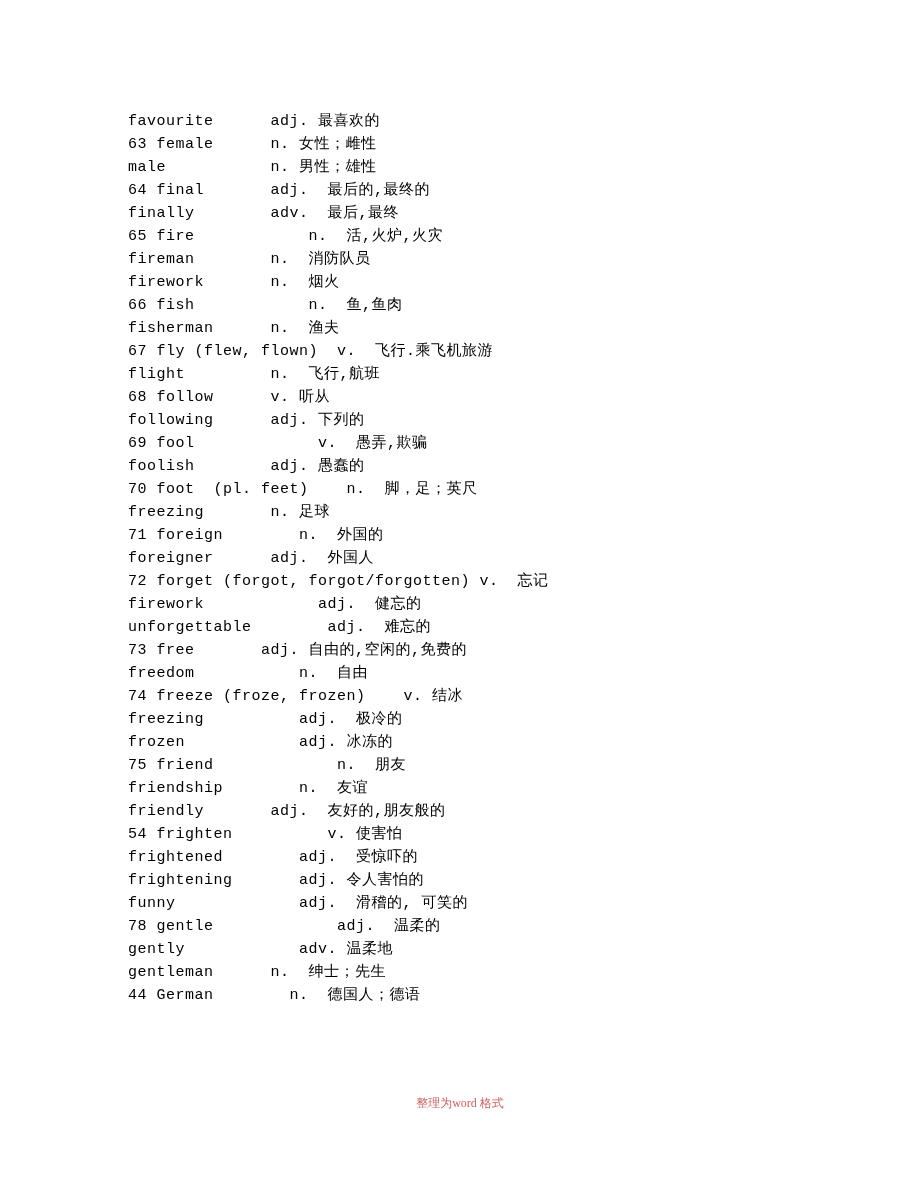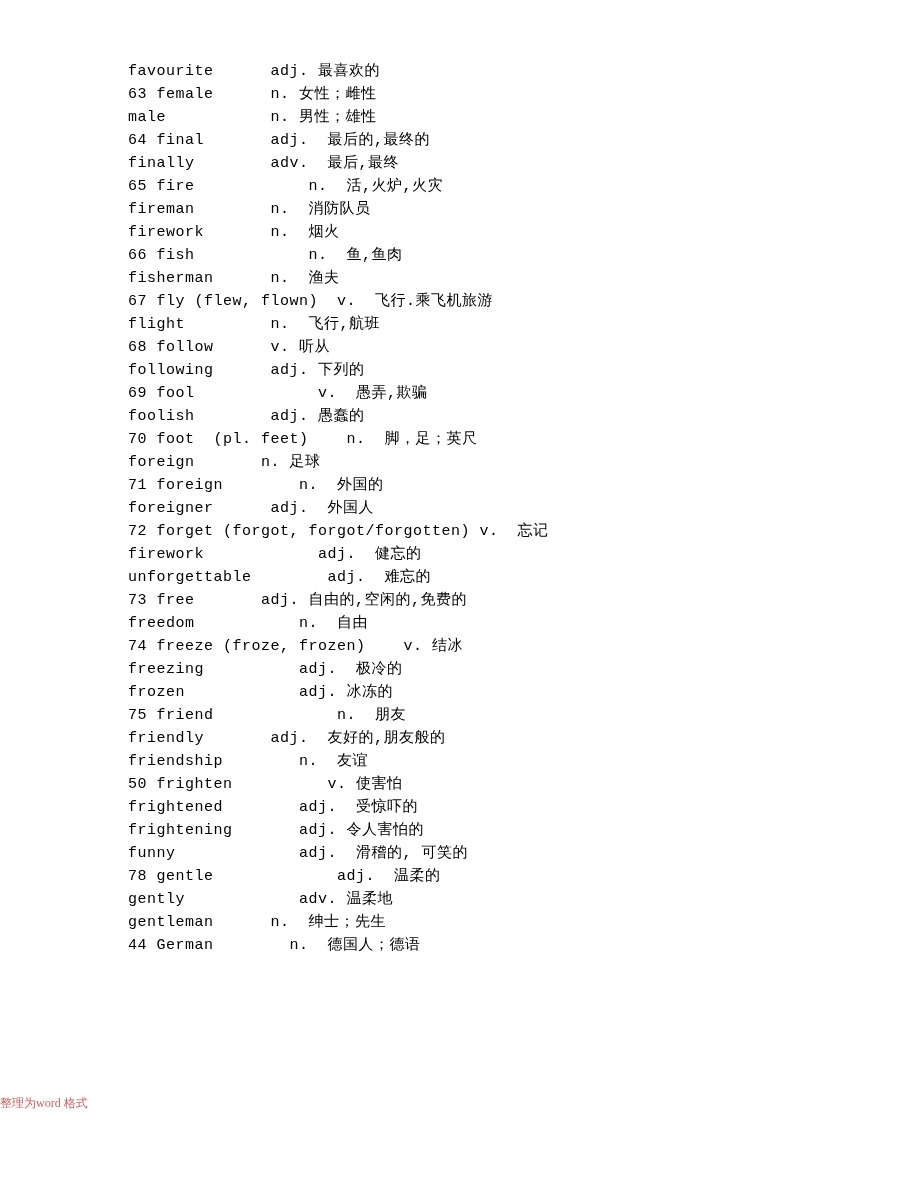--- a/index.html
+++ b/index.html
@@ -9,36 +9,36 @@
     font-family: "SimSun", "宋体", monospace;
     font-size: 15px;
     line-height: 1.6;
     color: #000;
   }
   .page {
     width: 920px;
     height: 1191px;
     position: relative;
     box-sizing: border-box;
-    padding-top: 60px;
+    padding-top: 110px;
     padding-left: 128px;
     padding-right: 80px;
   }
   .line {
     white-space: pre;
     font-family: "SimSun", "宋体", "Courier New", monospace;
     letter-spacing: 0.5px;
     line-height: 23px;
   }
   .footer {
     position: absolute;
     bottom: 78px;
     left: 0;
     right: 0;
-    text-align: left;
+    text-align: center;
     font-size: 12px;
     color: #d06060;
     font-family: "SimSun", "宋体", serif;
   }
 </style>
 </head>
 <body>
 
 <div class="page">
   <div id="lines-container">
@@ -52,35 +52,35 @@
       <div class="line">firework       n.  烟火</div>
       <div class="line">66 fish            n.  鱼,鱼肉</div>
       <div class="line">fisherman      n.  渔夫</div>
       <div class="line">67 fly (flew, flown)  v.  飞行.乘飞机旅游</div>
       <div class="line">flight         n.  飞行,航班</div>
       <div class="line">68 follow      v. 听从</div>
       <div class="line">following      adj. 下列的</div>
       <div class="line">69 fool             v.  愚弄,欺骗</div>
       <div class="line">foolish        adj. 愚蠢的</div>
       <div class="line">70 foot  (pl. feet)    n.  脚，足；英尺</div>
-      <div class="line">foreign       n. 足球</div>
+      <div class="line">freezing       n. 足球</div>
       <div class="line">71 foreign        n.  外国的</div>
       <div class="line">foreigner      adj.  外国人</div>
       <div class="line">72 forget (forgot, forgot/forgotten) v.  忘记</div>
       <div class="line">firework            adj.  健忘的</div>
       <div class="line">unforgettable        adj.  难忘的</div>
       <div class="line">73 free       adj. 自由的,空闲的,免费的</div>
       <div class="line">freedom           n.  自由</div>
       <div class="line">74 freeze (froze, frozen)    v. 结冰</div>
       <div class="line">freezing          adj.  极冷的</div>
       <div class="line">frozen            adj. 冰冻的</div>
       <div class="line">75 friend             n.  朋友</div>
+      <div class="line">friendship        n.  友谊</div>
       <div class="line">friendly       adj.  友好的,朋友般的</div>
-      <div class="line">friendship        n.  友谊</div>
-      <div class="line">50 frighten          v. 使害怕</div>
+      <div class="line">54 frighten          v. 使害怕</div>
       <div class="line">frightened        adj.  受惊吓的</div>
       <div class="line">frightening       adj. 令人害怕的</div>
       <div class="line">funny             adj.  滑稽的, 可笑的</div>
       <div class="line">78 gentle             adj.  温柔的</div>
       <div class="line">gently            adv. 温柔地</div>
       <div class="line">gentleman      n.  绅士；先生</div>
       <div class="line">44 German        n.  德国人；德语</div>
     </div>
   <div class="footer">整理为word 格式</div>
 </div>

